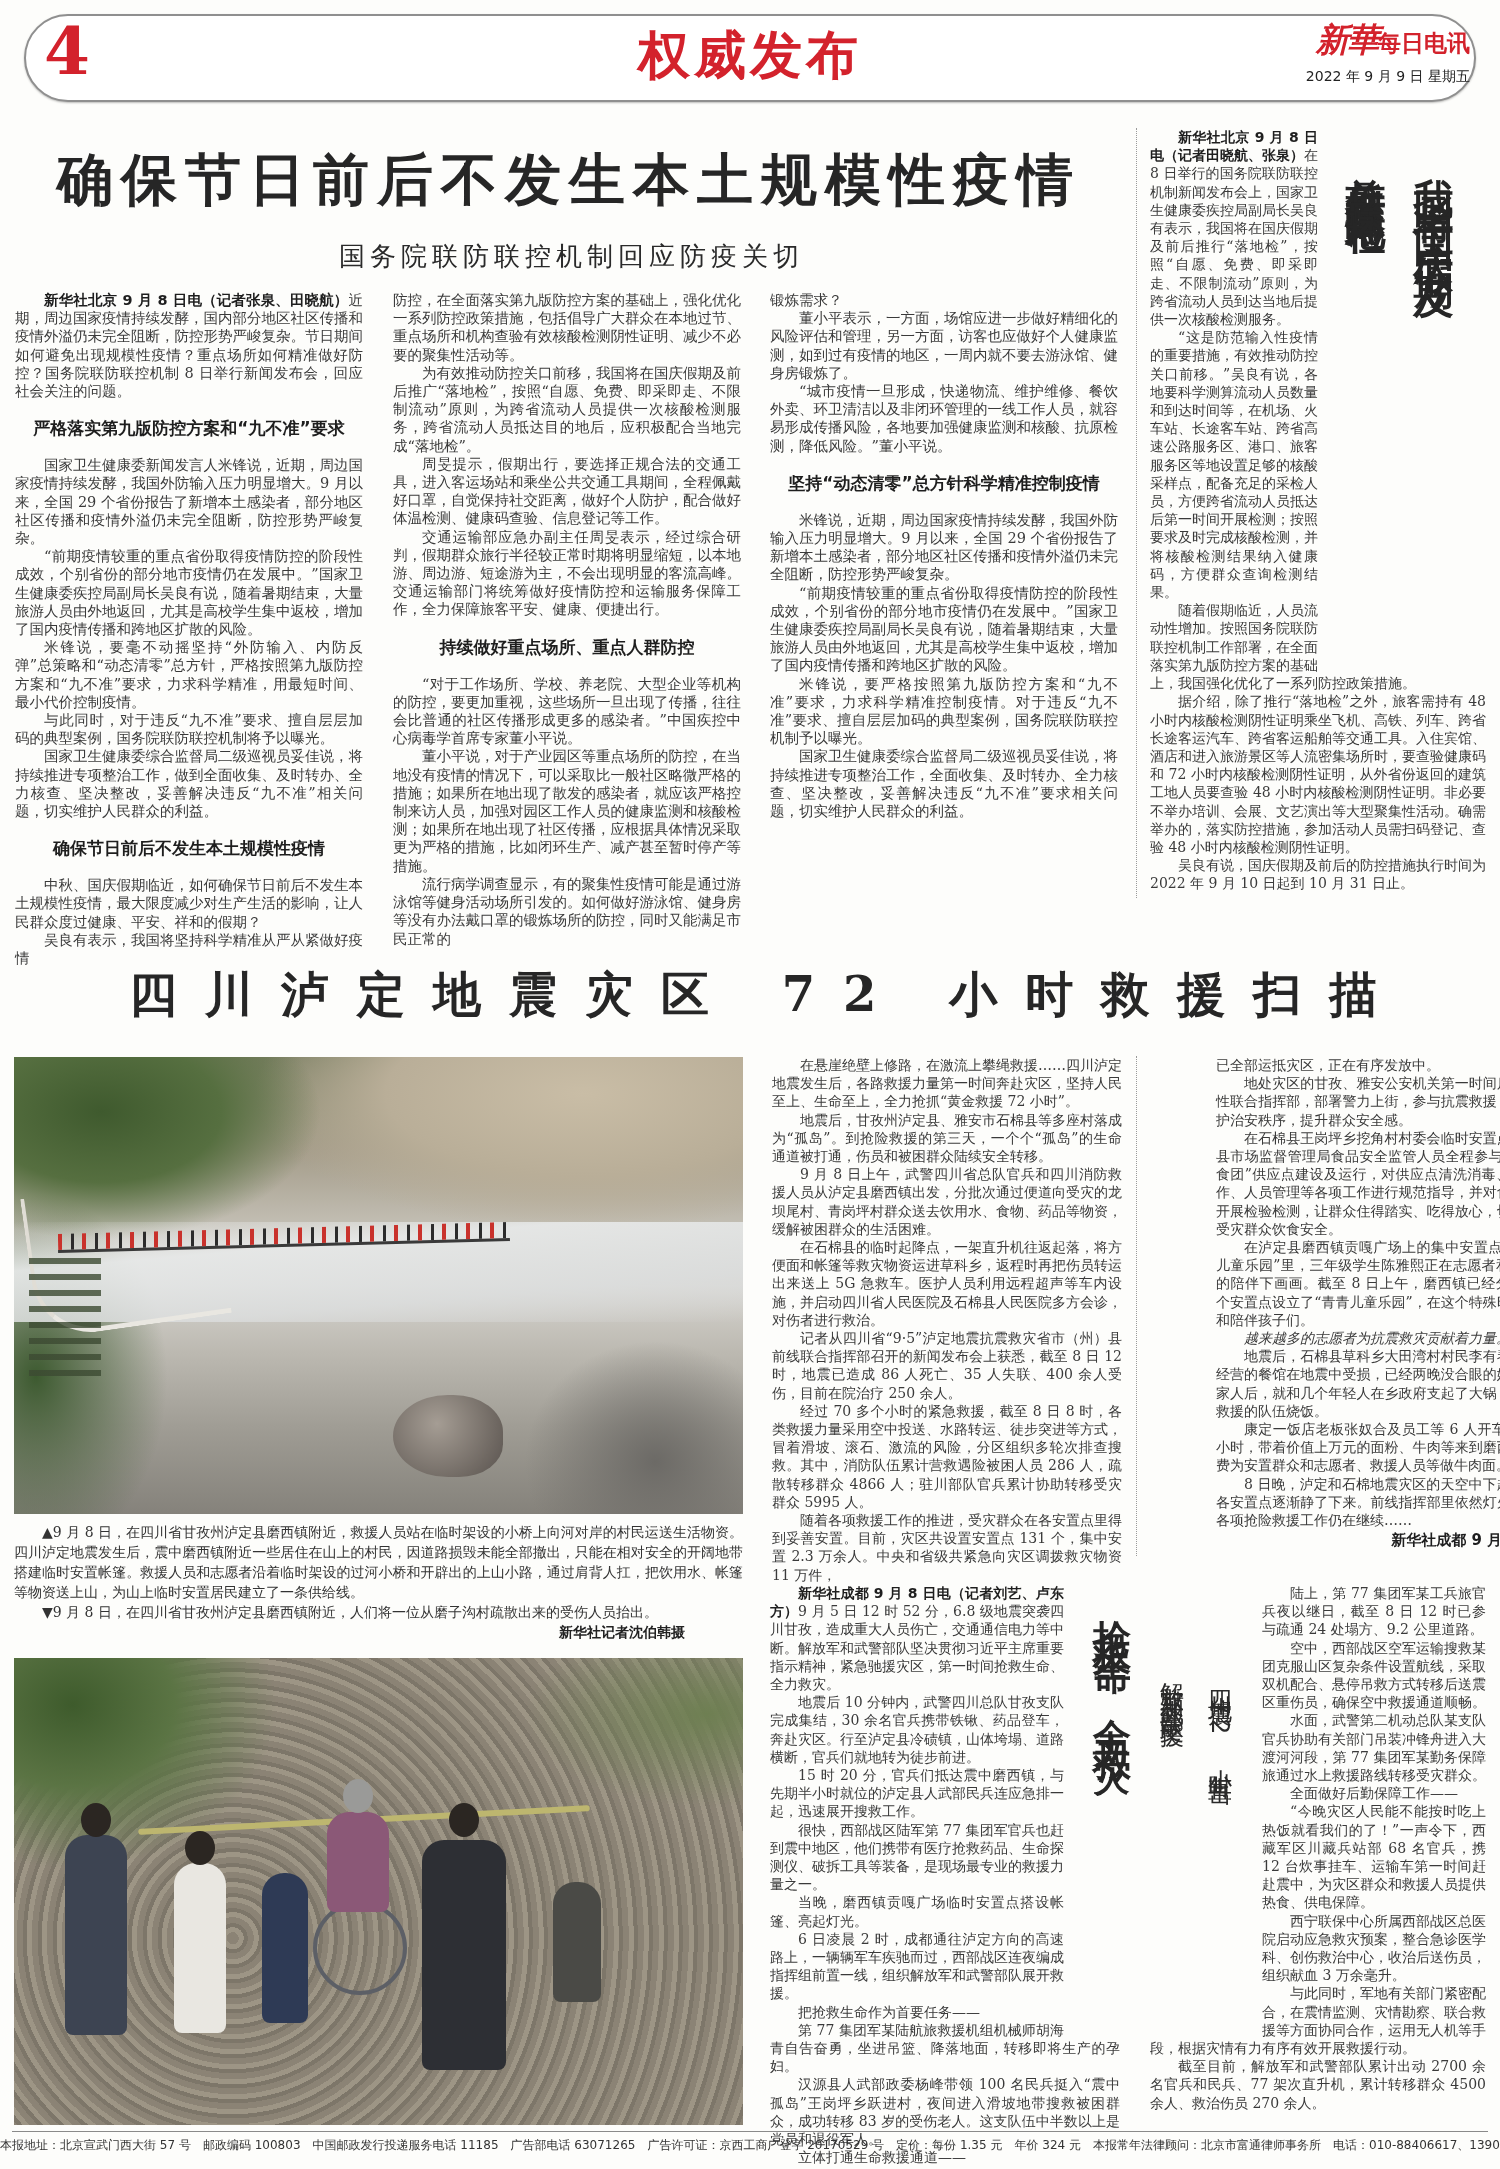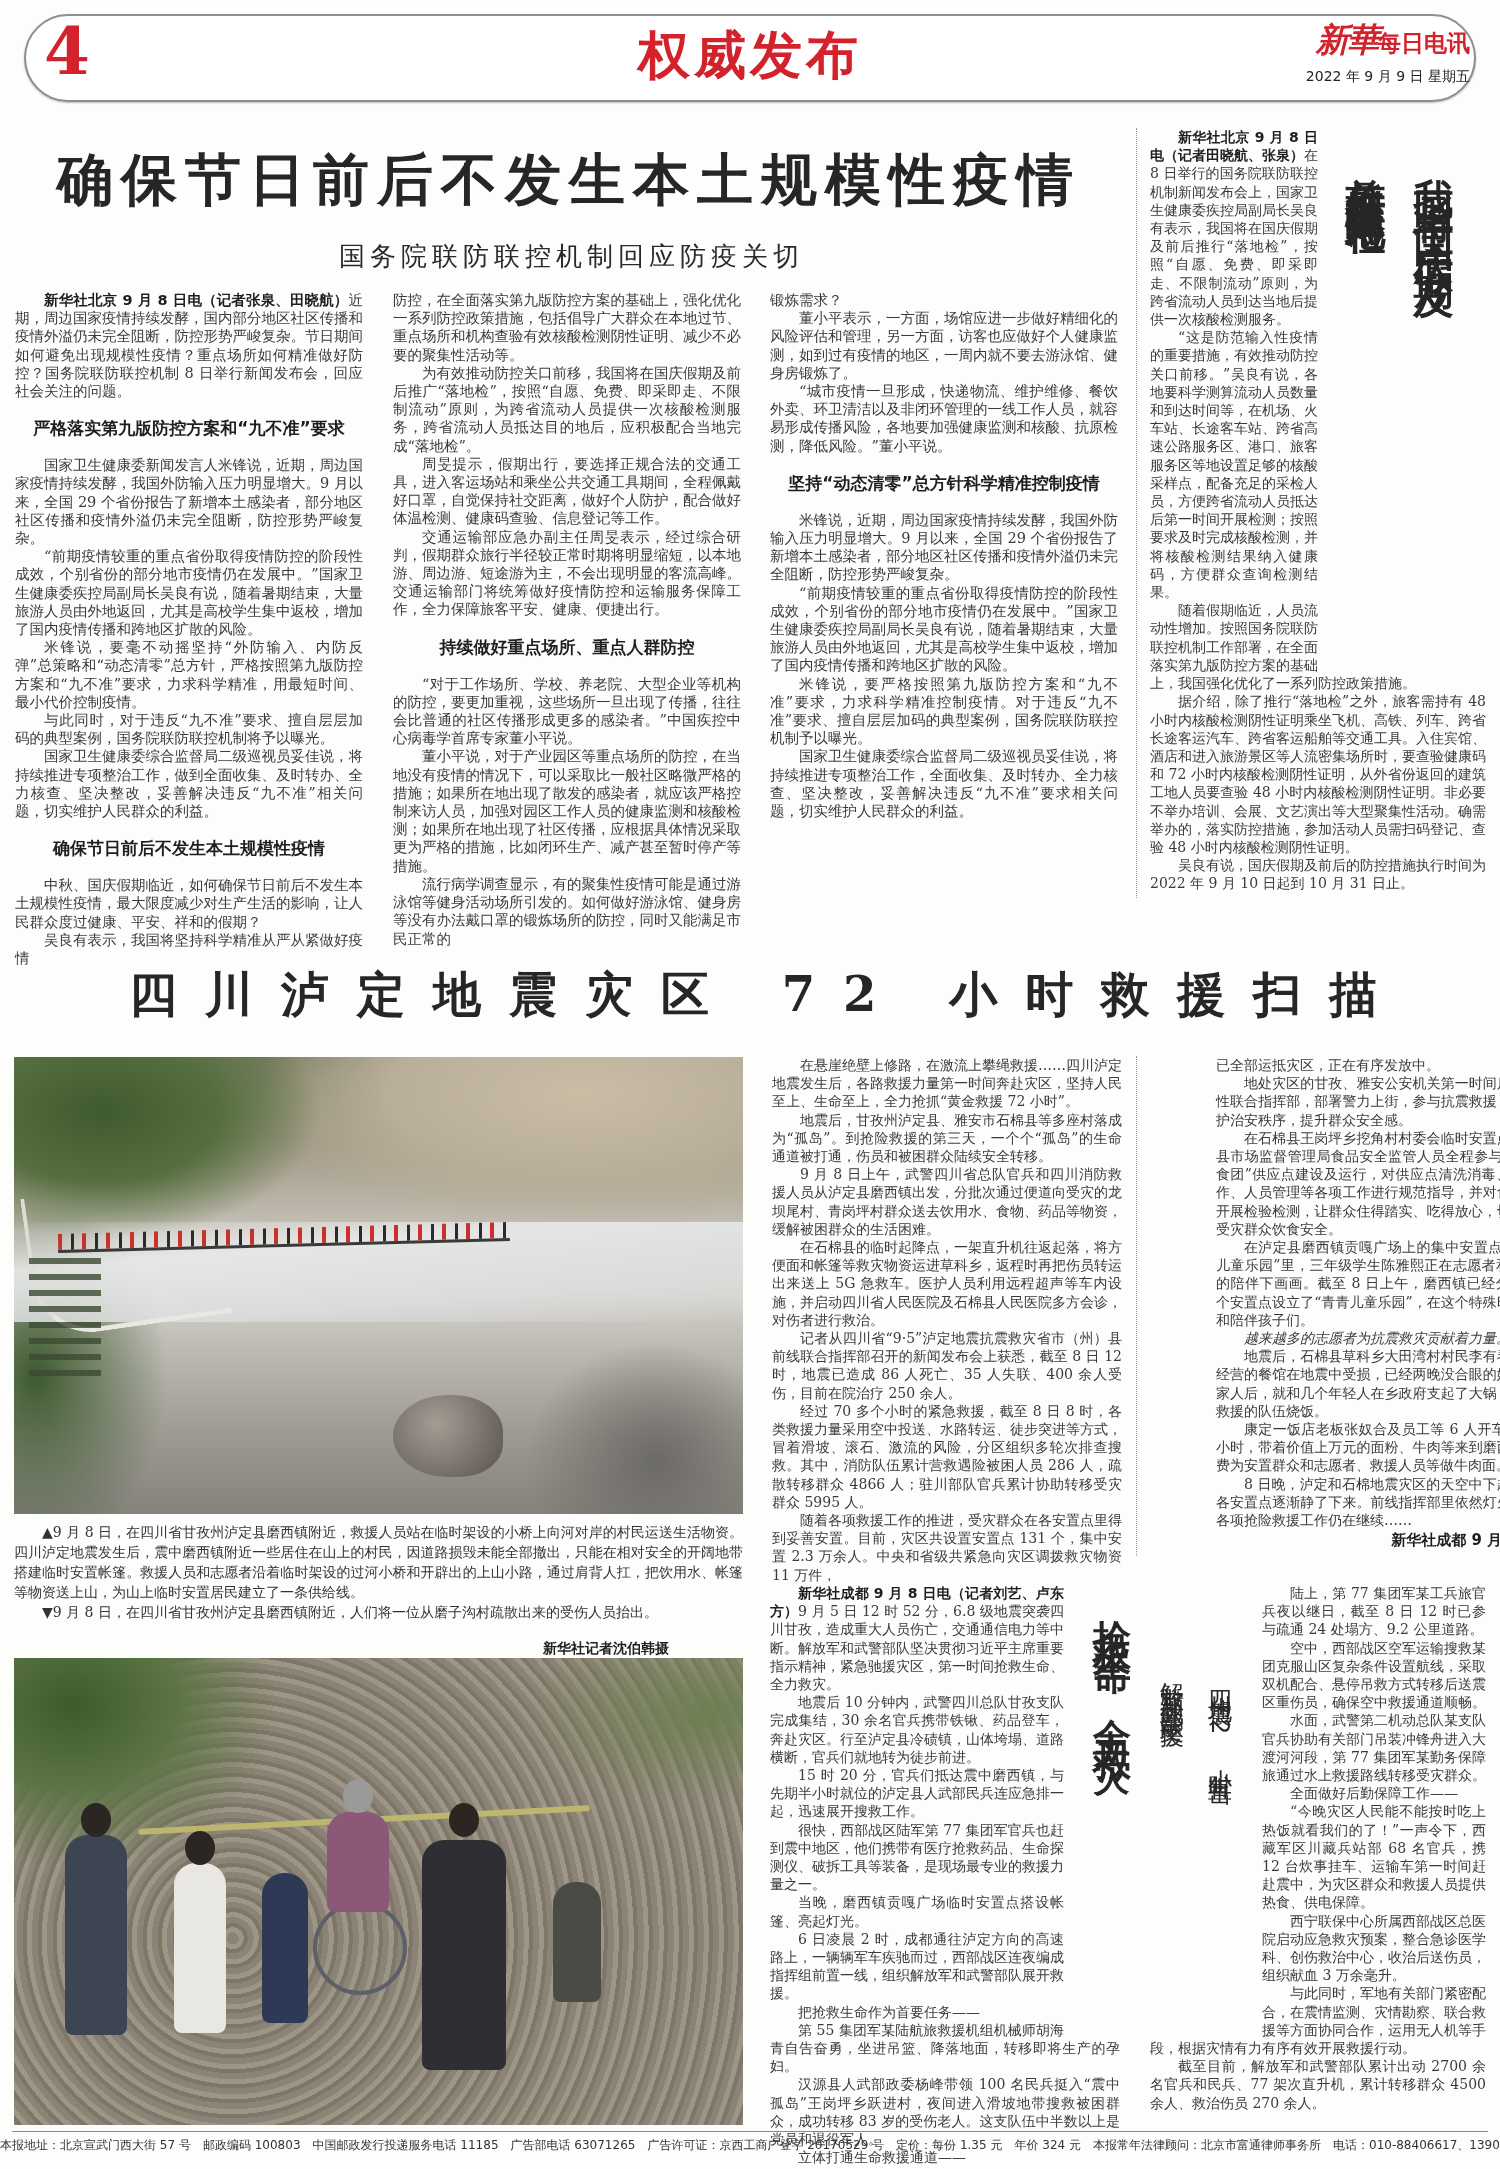--- a/index.html
+++ b/index.html
@@ -129,21 +129,21 @@
     <div class="abs bridge"></div>
     <div class="abs people"></div>
     <div class="abs people2"></div>
     <div class="abs rocks"></div>
     <div class="abs boulder"></div>
   </div>
 
   <div class="abs" style="left:14px;top:1522px;width:729px;font-size:14px;line-height:20px;color:#333;">
     <p style="margin:0;text-indent:2em;text-align:justify;">▲9 月 8 日，在四川省甘孜州泸定县磨西镇附近，救援人员站在临时架设的小桥上向河对岸的村民运送生活物资。四川泸定地震发生后，震中磨西镇附近一些居住在山上的村民，因道路损毁未能全部撤出，只能在相对安全的开阔地带搭建临时安置帐篷。救援人员和志愿者沿着临时架设的过河小桥和开辟出的上山小路，通过肩背人扛，把饮用水、帐篷等物资送上山，为山上临时安置居民建立了一条供给线。</p>
     <p style="margin:0;text-indent:2em;">▼9 月 8 日，在四川省甘孜州泸定县磨西镇附近，人们将一位从磨子沟村疏散出来的受伤人员抬出。</p>
-    <p style="margin:16px;text-align:right;padding-right:58px;font-family:'DejaVu Sans',sans-serif;font-weight:bold;color:#222;">新华社记者沈伯韩摄</p>
+    <p style="margin:0;text-align:right;padding-right:58px;font-family:'DejaVu Sans',sans-serif;font-weight:bold;color:#222;">新华社记者沈伯韩摄</p>
   </div>
 
   <div class="photo photo2">
     <div class="abs pole"></div>
     <div class="fig" style="left:7%;top:38%;width:62px;height:200px;background:#3d4452;"></div>
     <div class="head" style="left:calc(7% + 16px);top:31%;"></div>
     <div class="fig" style="left:22%;top:44%;width:52px;height:170px;background:#e9e7e1;"></div>
     <div class="head" style="left:calc(22% + 11px);top:37%;"></div>
     <div class="fig" style="left:34%;top:46%;width:46px;height:150px;background:#2e3a55;"></div>
     <div class="abs wheel"></div>
@@ -180,21 +180,21 @@
 
   <div class="col s2" style="left:770px;top:1584px;width:350px;">
     <div class="spacer-r" style="width:56px;height:455px;"></div>
     <p><span class="dl">新华社成都 9 月 8 日电（记者刘艺、卢东方）</span><span>9 月 5 日 12 时 52 分，6.8 级地震突袭四川甘孜，造成重大人员伤亡，交通通信电力等中断。解放军和武警部队坚决贯彻习近平主席重要指示精神，紧急驰援灾区，第一时间抢救生命、全力救灾。</span></p>
     <p>地震后 10 分钟内，武警四川总队甘孜支队完成集结，30 余名官兵携带铁锹、药品登车，奔赴灾区。行至泸定县冷碛镇，山体垮塌、道路横断，官兵们就地转为徒步前进。</p>
     <p>15 时 20 分，官兵们抵达震中磨西镇，与先期半小时就位的泸定县人武部民兵连应急排一起，迅速展开搜救工作。</p>
     <p>很快，西部战区陆军第 77 集团军官兵也赶到震中地区，他们携带有医疗抢救药品、生命探测仪、破拆工具等装备，是现场最专业的救援力量之一。</p>
     <p>当晚，磨西镇贡嘎广场临时安置点搭设帐篷、亮起灯光。</p>
     <p>6 日凌晨 2 时，成都通往泸定方向的高速路上，一辆辆军车疾驰而过，西部战区连夜编成指挥组前置一线，组织解放军和武警部队展开救援。</p>
     <p>把抢救生命作为首要任务——</p>
-    <p>第 55 集团军某陆航旅救援机组机械师胡海青自告奋勇，坐进吊篮、降落地面，转移即将生产的孕妇。</p>
+    <p>第 77 集团军某陆航旅救援机组机械师胡海青自告奋勇，坐进吊篮、降落地面，转移即将生产的孕妇。</p>
     <p>汉源县人武部政委杨峰带领 100 名民兵挺入“震中孤岛”王岗坪乡跃进村，夜间进入滑坡地带搜救被困群众，成功转移 83 岁的受伤老人。这支队伍中半数以上是党员和退役军人。</p>
     <p>立体打通生命救援通道——</p>
   </div>
 
   <div class="vhead" style="left:1093px;top:1590px;font-size:38px;letter-spacing:12px;">抢救生命　全力救灾</div>
   <div class="vsub" style="left:1160px;top:1664px;font-size:24px;letter-spacing:4.5px;">解放军和武警部队支援</div>
   <div class="vsub" style="left:1208px;top:1672px;font-size:24px;letter-spacing:4px;">四川地震 72 小时直击</div>
 
   <div class="col s2" style="left:1150px;top:1584px;width:336px;">
     <div class="spacer-l" style="width:112px;height:455px;"></div>

